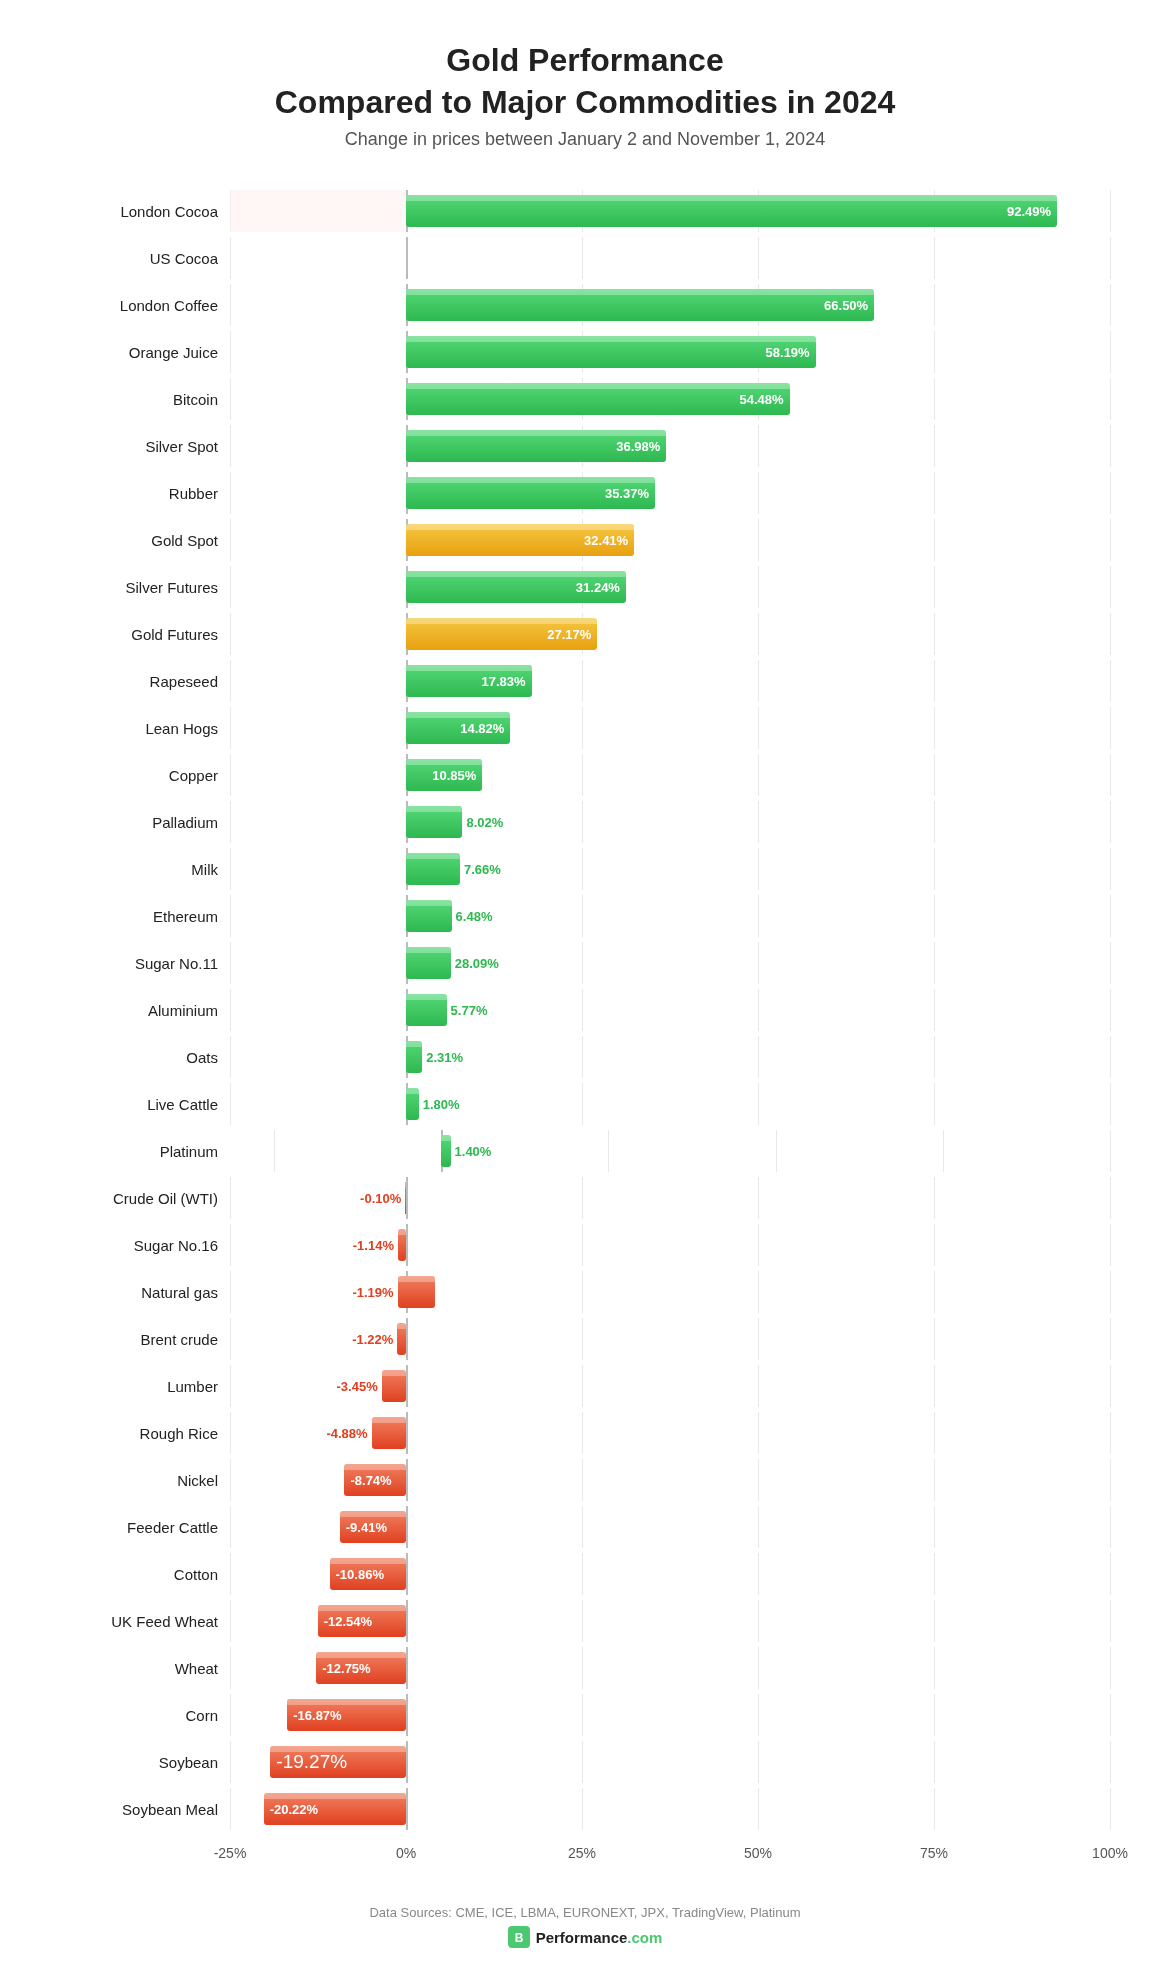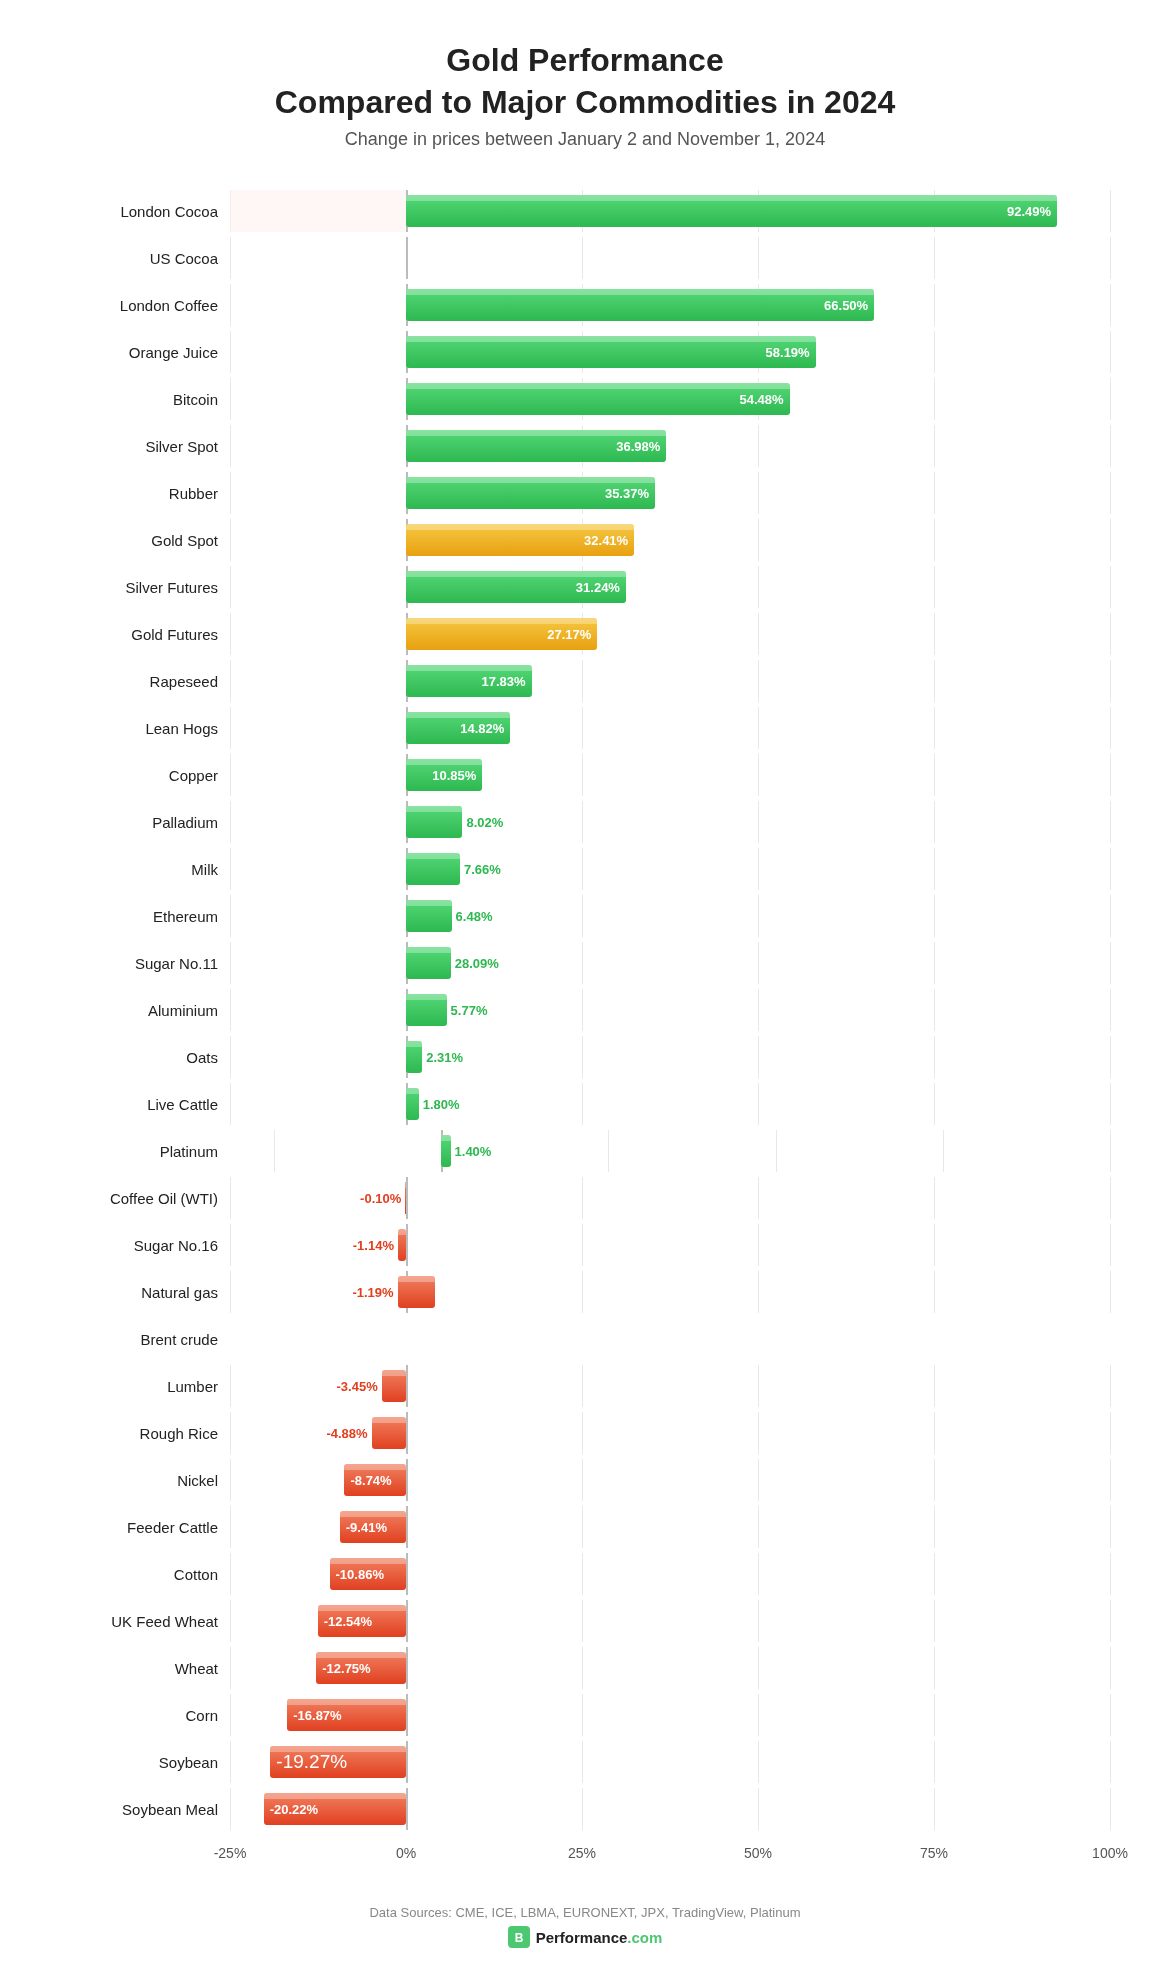--- a/index.html
+++ b/index.html
@@ -463,21 +463,21 @@
         <div class="grid-line" style="left: 100%; position: absolute; top: 0px; bottom: 0px; width: 1px; background: rgb(232, 232, 232); z-index: 0;"></div>
         <div class="bar-wrapper" style="left: 20%; width: 1.12%;">
           <div style="height: 100%; border-radius: 3px; position: relative; display: flex; align-items: center; overflow: visible; background: linear-gradient(rgb(85, 216, 120), rgb(45, 184, 80));">
             <div style="position: absolute; top: 0px; left: 0px; right: 0px; height: 6px; border-radius: 3px 3px 0px 0px; background: rgba(255, 255, 255, 0.3); pointer-events: none;"></div>
             <span style="position: absolute; font-size: 13px; font-weight: bold; white-space: nowrap; left: calc(100% + 4px); color: rgb(45, 184, 80);">1.40%</span>
           </div>
         </div>
       </div>
     </div>
     <div class="bar-row">
-      <div class="label">Coffee Oil (WTI)</div>
+      <div class="label">Crude Oil (WTI)</div>
       <div class="bar-container" style="position: relative;">
         <div class="grid-line" style="left: 0%; position: absolute; top: 0px; bottom: 0px; width: 1px; background: rgb(232, 232, 232); z-index: 0;"></div>
         <div class="grid-line grid-line-zero" style="left: 20%; position: absolute; top: 0px; bottom: 0px; width: 1.5px; background: rgb(187, 187, 187); z-index: 0;"></div>
         <div class="grid-line" style="left: 40%; position: absolute; top: 0px; bottom: 0px; width: 1px; background: rgb(232, 232, 232); z-index: 0;"></div>
         <div class="grid-line" style="left: 60%; position: absolute; top: 0px; bottom: 0px; width: 1px; background: rgb(232, 232, 232); z-index: 0;"></div>
         <div class="grid-line" style="left: 80%; position: absolute; top: 0px; bottom: 0px; width: 1px; background: rgb(232, 232, 232); z-index: 0;"></div>
         <div class="grid-line" style="left: 100%; position: absolute; top: 0px; bottom: 0px; width: 1px; background: rgb(232, 232, 232); z-index: 0;"></div>
         <div class="bar-wrapper" style="left: 19.92%; width: 0.08%;">
           <div style="height: 100%; border-radius: 3px; position: relative; display: flex; align-items: center; overflow: visible; background: linear-gradient(rgb(240, 128, 96), rgb(224, 64, 32));">
             <div style="position: absolute; top: 0px; left: 0px; right: 0px; height: 6px; border-radius: 3px 3px 0px 0px; background: rgba(255, 255, 255, 0.3); pointer-events: none;"></div>
@@ -515,20 +515,34 @@
         <div class="bar-wrapper" style="left: 19.048%; width: 0.952%;">
           <div style="height: 100%; border-radius: 3px; position: relative; display: flex; align-items: center; overflow: visible; background: linear-gradient(rgb(240, 128, 96), rgb(224, 64, 32)); padding-left: 37px;">
             <div style="position: absolute; top: 0px; left: 0px; right: 0px; height: 6px; border-radius: 3px 3px 0px 0px; background: rgba(255, 255, 255, 0.3); pointer-events: none;"></div>
             <span style="position: absolute; font-size: 13px; font-weight: bold; white-space: nowrap; right: calc(100% + 4px); color: rgb(224, 64, 32);">-1.19%</span>
           </div>
         </div>
       </div>
     </div>
     <div class="bar-row">
       <div class="label">Brent crude</div>
+      <div class="bar-container" style="position: relative;">
+        <div class="grid-line" style="left: 0%; position: absolute; top: 0px; bottom: 0px; width: 1px; background: rgb(232, 232, 232); z-index: 0;"></div>
+        <div class="grid-line grid-line-zero" style="left: 20%; position: absolute; top: 0px; bottom: 0px; width: 1.5px; background: rgb(187, 187, 187); z-index: 0;"></div>
+        <div class="grid-line" style="left: 40%; position: absolute; top: 0px; bottom: 0px; width: 1px; background: rgb(232, 232, 232); z-index: 0;"></div>
+        <div class="grid-line" style="left: 60%; position: absolute; top: 0px; bottom: 0px; width: 1px; background: rgb(232, 232, 232); z-index: 0;"></div>
+        <div class="grid-line" style="left: 80%; position: absolute; top: 0px; bottom: 0px; width: 1px; background: rgb(232, 232, 232); z-index: 0;"></div>
+        <div class="grid-line" style="left: 100%; position: absolute; top: 0px; bottom: 0px; width: 1px; background: rgb(232, 232, 232); z-index: 0;"></div>
+        <div class="bar-wrapper" style="left: 19.024%; width: 0.976%;">
+          <div style="height: 100%; border-radius: 3px; position: relative; display: flex; align-items: center; overflow: visible; background: linear-gradient(rgb(240, 128, 96), rgb(224, 64, 32));">
+            <div style="position: absolute; top: 0px; left: 0px; right: 0px; height: 6px; border-radius: 3px 3px 0px 0px; background: rgba(255, 255, 255, 0.3); pointer-events: none;"></div>
+            <span style="position: absolute; font-size: 13px; font-weight: bold; white-space: nowrap; right: calc(100% + 4px); color: rgb(224, 64, 32);">-1.22%</span>
+          </div>
+        </div>
+      </div>
     </div>
     <div class="bar-row">
       <div class="label">Lumber</div>
       <div class="bar-container" style="position: relative;">
         <div class="grid-line" style="left: 0%; position: absolute; top: 0px; bottom: 0px; width: 1px; background: rgb(232, 232, 232); z-index: 0;"></div>
         <div class="grid-line grid-line-zero" style="left: 20%; position: absolute; top: 0px; bottom: 0px; width: 1.5px; background: rgb(187, 187, 187); z-index: 0;"></div>
         <div class="grid-line" style="left: 40%; position: absolute; top: 0px; bottom: 0px; width: 1px; background: rgb(232, 232, 232); z-index: 0;"></div>
         <div class="grid-line" style="left: 60%; position: absolute; top: 0px; bottom: 0px; width: 1px; background: rgb(232, 232, 232); z-index: 0;"></div>
         <div class="grid-line" style="left: 80%; position: absolute; top: 0px; bottom: 0px; width: 1px; background: rgb(232, 232, 232); z-index: 0;"></div>
         <div class="grid-line" style="left: 100%; position: absolute; top: 0px; bottom: 0px; width: 1px; background: rgb(232, 232, 232); z-index: 0;"></div>

